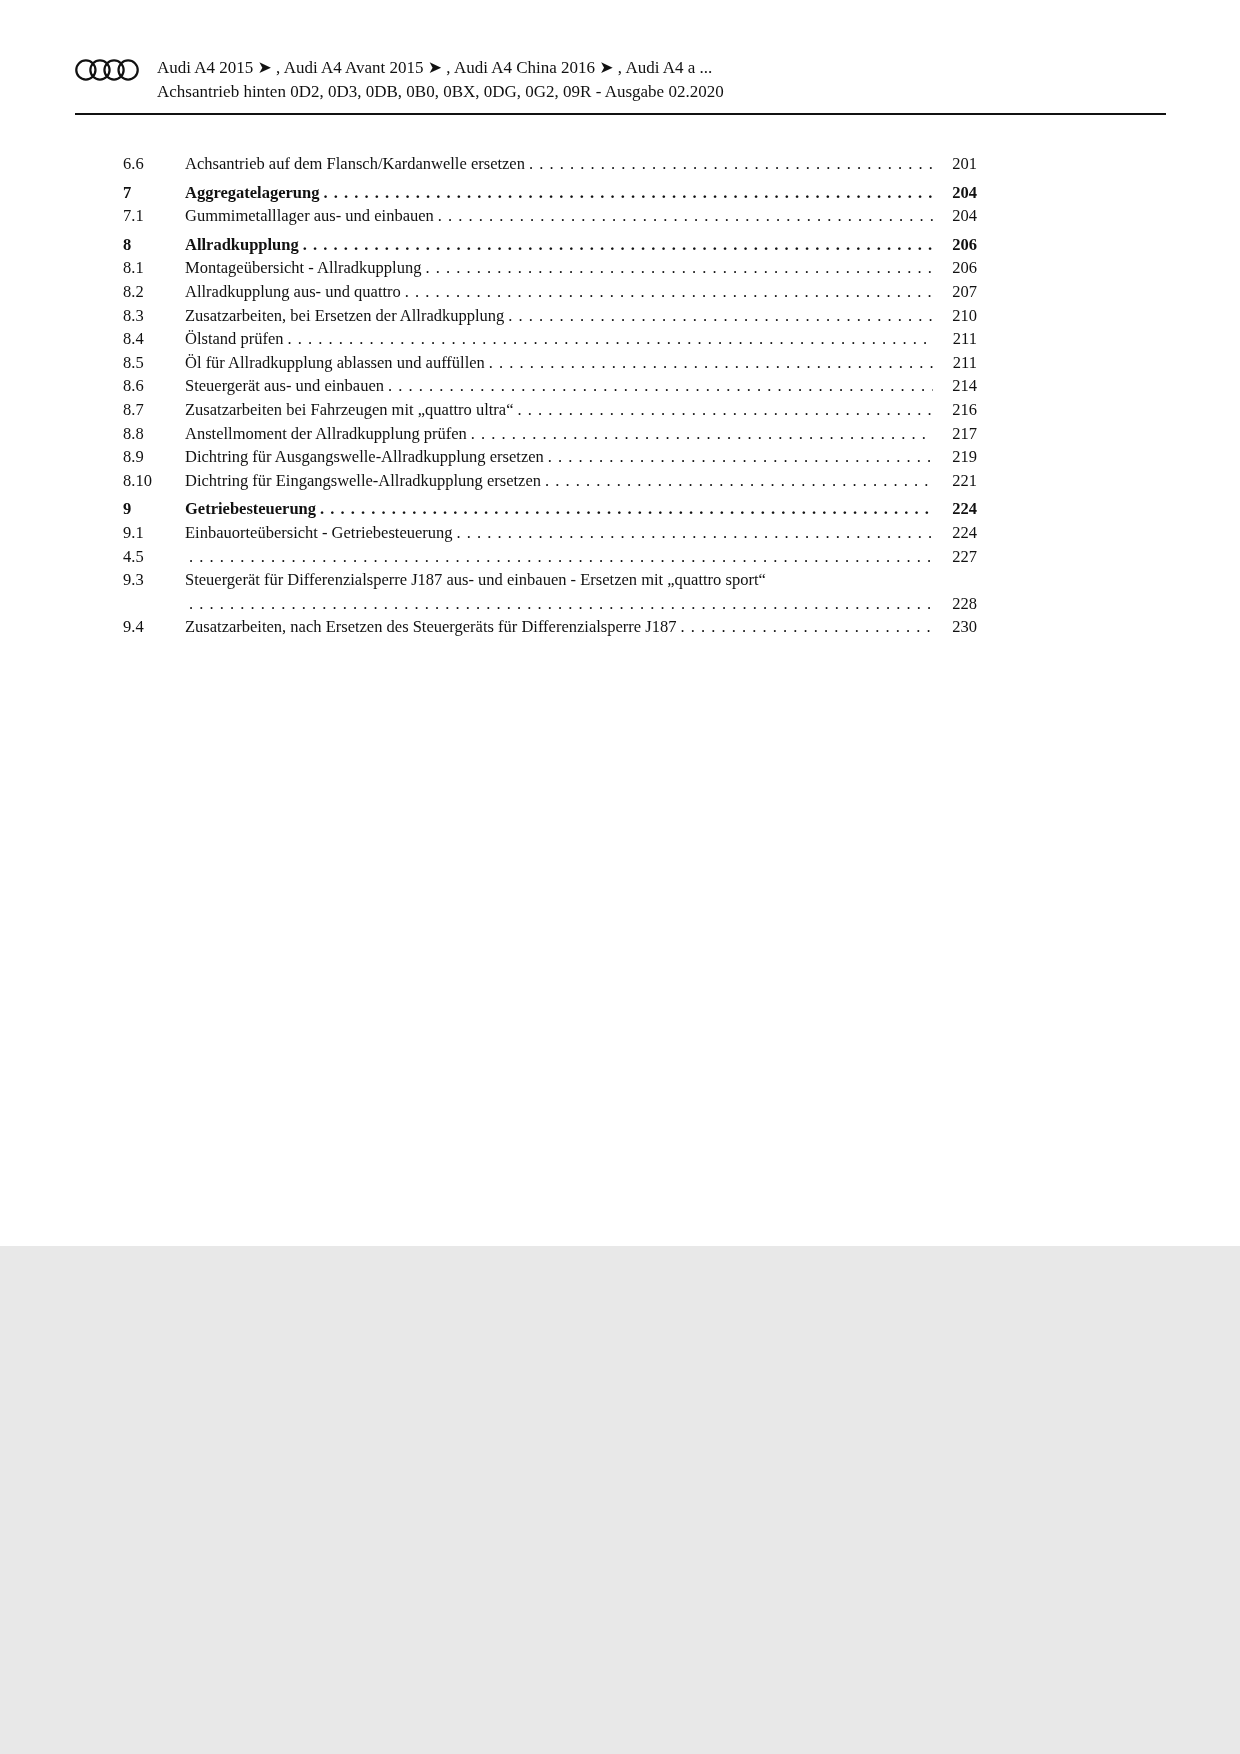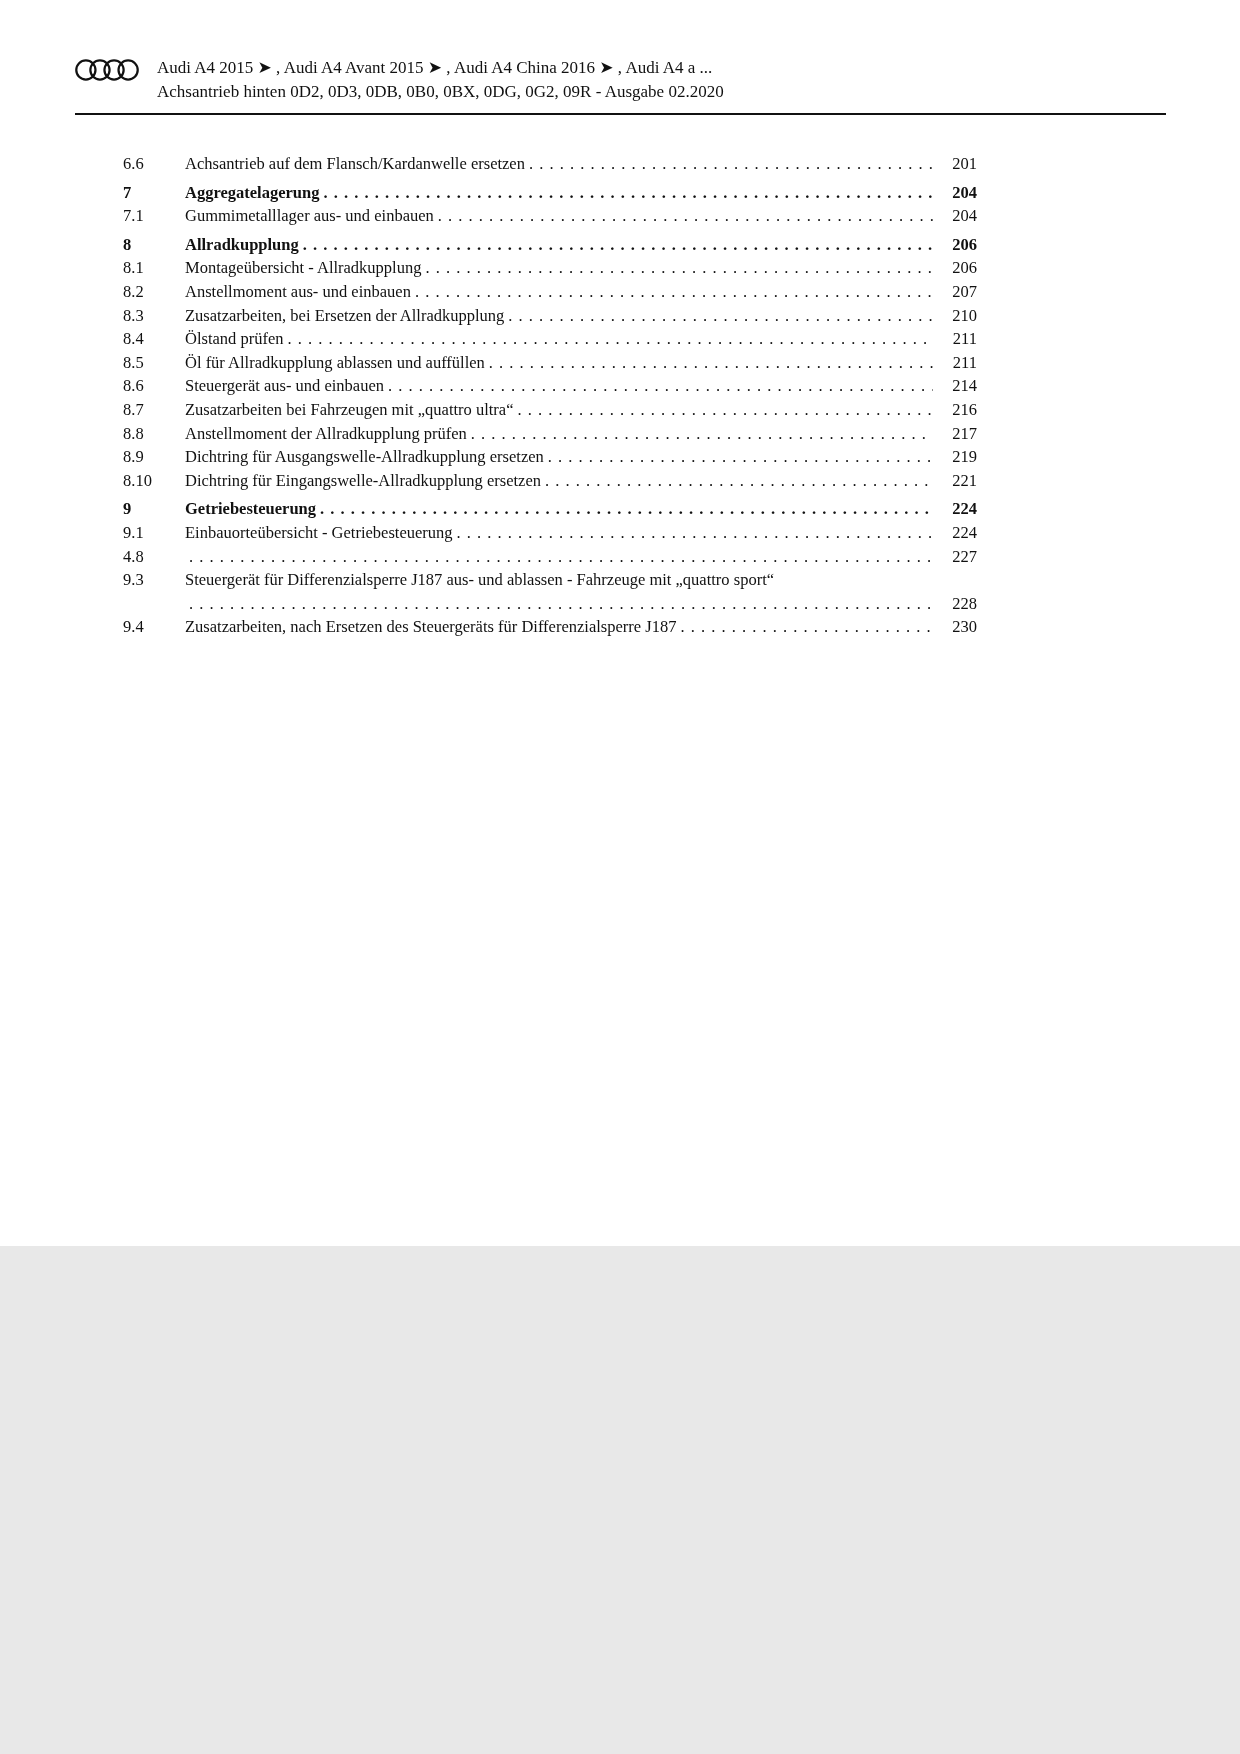--- a/index.html
+++ b/index.html
@@ -125,21 +125,21 @@
 
     <div class="row">
       <span class="num">8.1</span>
       <span class="title">Montageübersicht - Allradkupplung</span>
       <span class="dots">. . . . . . . . . . . . . . . . . . . . . . . . . . . . . . . . . . . . . . . . . . . . . . . . . . . . . . . . . . . . . . . . . . . . . . . . . . . . . . . . . . . . . . . . . . . . . . . . . . . . . . . . . . . . . . . . . . . . . . . . . . . . . . . . . . . . . . . . . . . . . . . . . . . . . . . . . . . . . . . . . . . . . . . . . . . . . . . . . . . . . . . . . . . . . . . . . . . . . . . . </span>
       <span class="pg">206</span>
     </div>
 
     <div class="row">
       <span class="num">8.2</span>
-      <span class="title">Anstellmoment aus- und einbauen</span>
+      <span class="title">Allradkupplung aus- und quattro</span>
       <span class="dots">. . . . . . . . . . . . . . . . . . . . . . . . . . . . . . . . . . . . . . . . . . . . . . . . . . . . . . . . . . . . . . . . . . . . . . . . . . . . . . . . . . . . . . . . . . . . . . . . . . . . . . . . . . . . . . . . . . . . . . . . . . . . . . . . . . . . . . . . . . . . . . . . . . . . . . . . . . . . . . . . . . . . . . . . . . . . . . . . . . . . . . . . . . . . . . . . . . . . . . . . </span>
       <span class="pg">207</span>
     </div>
 
     <div class="row">
       <span class="num">8.3</span>
       <span class="title">Zusatzarbeiten, bei Ersetzen der Allradkupplung</span>
       <span class="dots">. . . . . . . . . . . . . . . . . . . . . . . . . . . . . . . . . . . . . . . . . . . . . . . . . . . . . . . . . . . . . . . . . . . . . . . . . . . . . . . . . . . . . . . . . . . . . . . . . . . . . . . . . . . . . . . . . . . . . . . . . . . . . . . . . . . . . . . . . . . . . . . . . . . . . . . . . . . . . . . . . . . . . . . . . . . . . . . . . . . . . . . . . . . . . . . . . . . . . . . . </span>
       <span class="pg">210</span>
     </div>
@@ -201,28 +201,28 @@
     </div>
 
     <div class="row">
       <span class="num">9.1</span>
       <span class="title">Einbauorteübersicht - Getriebesteuerung</span>
       <span class="dots">. . . . . . . . . . . . . . . . . . . . . . . . . . . . . . . . . . . . . . . . . . . . . . . . . . . . . . . . . . . . . . . . . . . . . . . . . . . . . . . . . . . . . . . . . . . . . . . . . . . . . . . . . . . . . . . . . . . . . . . . . . . . . . . . . . . . . . . . . . . . . . . . . . . . . . . . . . . . . . . . . . . . . . . . . . . . . . . . . . . . . . . . . . . . . . . . . . . . . . . . </span>
       <span class="pg">224</span>
     </div>
 
     <div class="row">
-      <span class="num">4.8</span>
+      <span class="num">4.5</span>
       <span class="dots">. . . . . . . . . . . . . . . . . . . . . . . . . . . . . . . . . . . . . . . . . . . . . . . . . . . . . . . . . . . . . . . . . . . . . . . . . . . . . . . . . . . . . . . . . . . . . . . . . . . . . . . . . . . . . . . . . . . . . . . . . . . . . . . . . . . . . . . . . . . . . . . . . . . . . . . . . . . . . . . . . . . . . . . . . . . . . . . . . . . . . . . . . . . . . . . . . . . . . . . . </span>
       <span class="pg">227</span>
     </div>
 
     <div class="row">
       <span class="num">9.3</span>
-      <span class="title">Steuergerät für Differenzialsperre J187 aus- und ablassen - Fahrzeuge mit „quattro sport“</span>
+      <span class="title">Steuergerät für Differenzialsperre J187 aus- und einbauen - Ersetzen mit „quattro sport“</span>
     </div>
     <div class="row cont">
       <span class="spacer"></span>
       <span class="dots">. . . . . . . . . . . . . . . . . . . . . . . . . . . . . . . . . . . . . . . . . . . . . . . . . . . . . . . . . . . . . . . . . . . . . . . . . . . . . . . . . . . . . . . . . . . . . . . . . . . . . . . . . . . . . . . . . . . . . . . . . . . . . . . . . . . . . . . . . . . . . . . . . . . . . . . . . . . . . . . . . . . . . . . . . . . . . . . . . . . . . . . . . . . . . . . . . . . . . . . . </span>
       <span class="pg">228</span>
     </div>
 
     <div class="row">
       <span class="num">9.4</span>
       <span class="title">Zusatzarbeiten, nach Ersetzen des Steuergeräts für Differenzialsperre J187</span>

